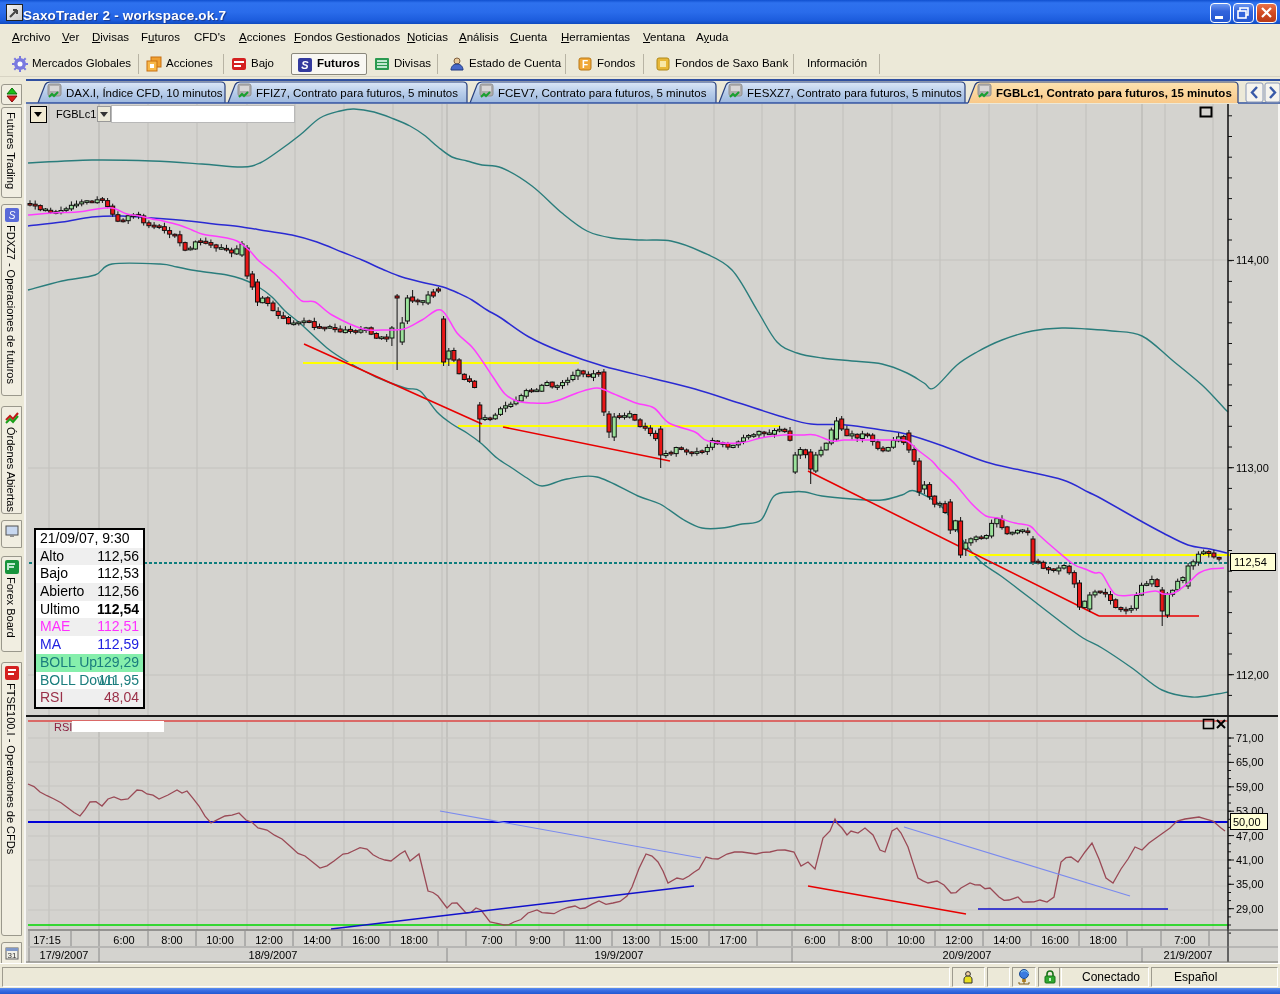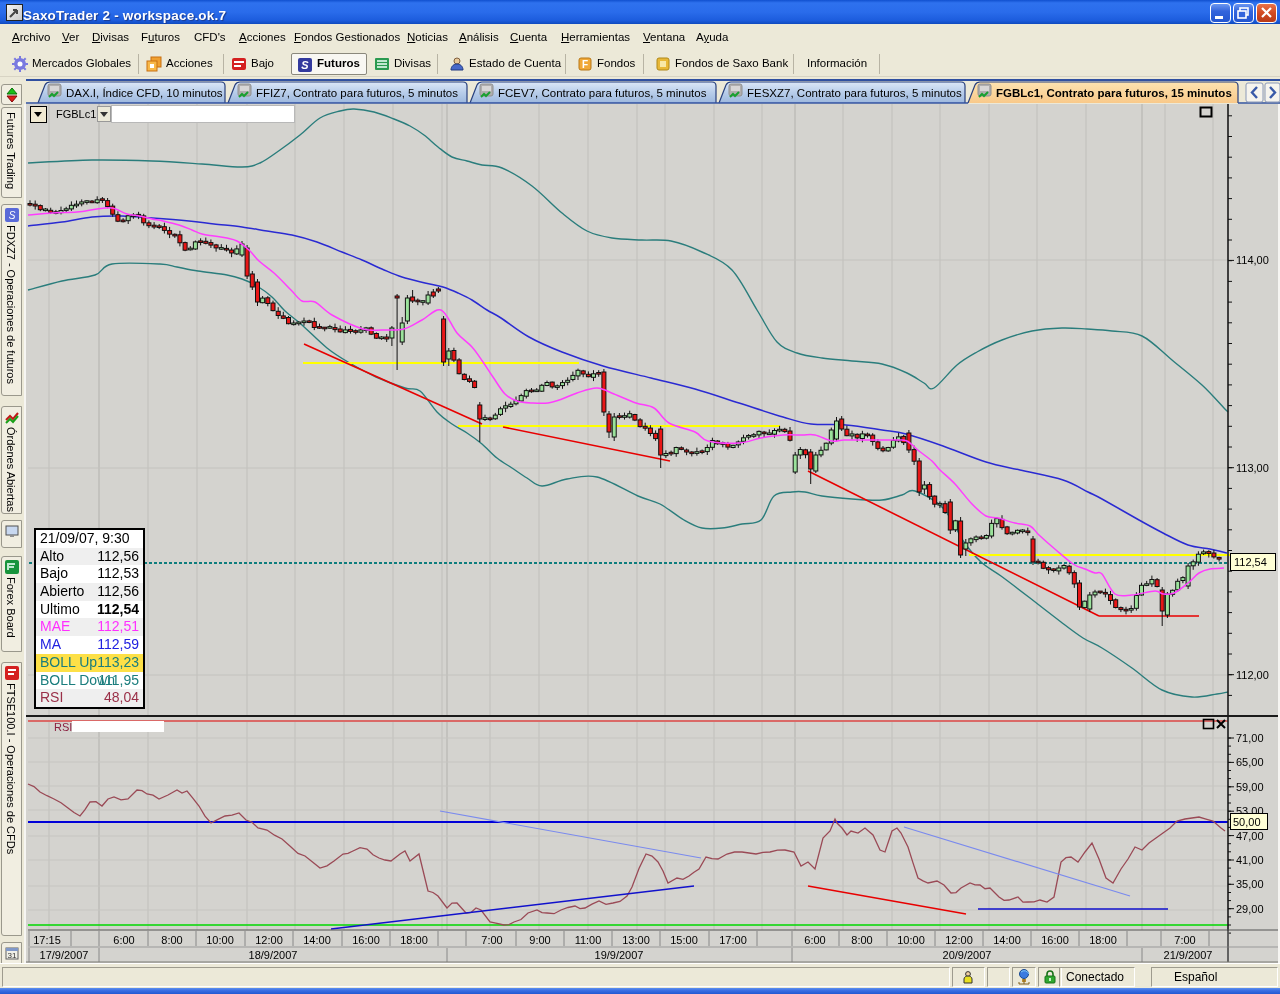--- a/index.html
+++ b/index.html
@@ -953,21 +953,21 @@
 <div style="position:absolute;left:85px;top:1px;width:184px;height:18px;background:#fff;border:1px solid #b8b8b8"></div>
 </div>
 <div class="tooltip">
   <div class="trow">21/09/07, 9:30</div>
   <div class="trow" style="background:#efefef">Alto<span class="v">112,56</span></div>
   <div class="trow">Bajo<span class="v">112,53</span></div>
   <div class="trow" style="background:#efefef">Abierto<span class="v">112,56</span></div>
   <div class="trow">Ultimo<span class="v" style="font-weight:bold">112,54</span></div>
   <div class="trow" style="background:#efefef;color:#ff30ff">MAE<span class="v">112,51</span></div>
   <div class="trow" style="color:#2020e0">MA<span class="v">112,59</span></div>
-  <div class="trow" style="background:#fde047;color:#1a7d7d">BOLL Up<span class="v">113,23</span></div>
+  <div class="trow" style="background:#86efac;color:#1a7d7d">BOLL Up<span class="v">129,29</span></div>
   <div class="trow" style="color:#1a7d7d">BOLL Down<span class="v">111,95</span></div>
   <div class="trow" style="background:#efefef;color:#9a3048">RSI<span class="v">48,04</span></div>
 </div>
 <div class="statusbar">
   <div class="scell" style="left:2px;width:948px"></div>
   <div class="scell" style="left:952px;width:33px"><svg width="30" height="18" viewBox="0 0 30 18">
         <rect x="11" y="3" width="8" height="12" fill="none"></rect>
         <circle cx="15" cy="6" r="2.4" fill="#f0d0a0" stroke="#333"></circle>
         <path d="M11 15v-4c0-2 2-3 4-3s4 1 4 3v4z" fill="#e8e020" stroke="#333"></path>
       </svg></div>
@@ -976,15 +976,15 @@
         <circle cx="11" cy="6" r="4.5" fill="#3a7ae0" stroke="#1a4a90"></circle>
         <path d="M8 4a5 5 0 018 2" stroke="#80c8f8" fill="none"></path>
         <rect x="9" y="11" width="4" height="3" fill="#c09030"></rect>
         <path d="M6 16h10M11 11v5M6 14v2M16 14v2" stroke="#806020"></path>
       </svg></div>
   <div class="scell" style="left:1038px;width:24px"><svg width="22" height="18" viewBox="0 0 22 18">
         <rect x="6" y="8" width="10" height="7" rx="1" fill="#30a830" stroke="#187018"></rect>
         <path d="M8 8V6a3 3 0 016 0v2" stroke="#187018" stroke-width="1.6" fill="none"></path>
         <rect x="10" y="10" width="2" height="3" fill="#c8f0c8"></rect>
       </svg></div>
-  <div class="scell" style="left:1059px;width:76px;padding:2px 6px">Conectado</div>
+  <div class="scell" style="left:1059px;width:90px;padding:2px 22px">Conectado</div>
   <div class="scell" style="left:1151px;width:127px;padding:2px 22px">Español</div>
 </div>
 <div class="taskbar"></div>
 </body></html>

